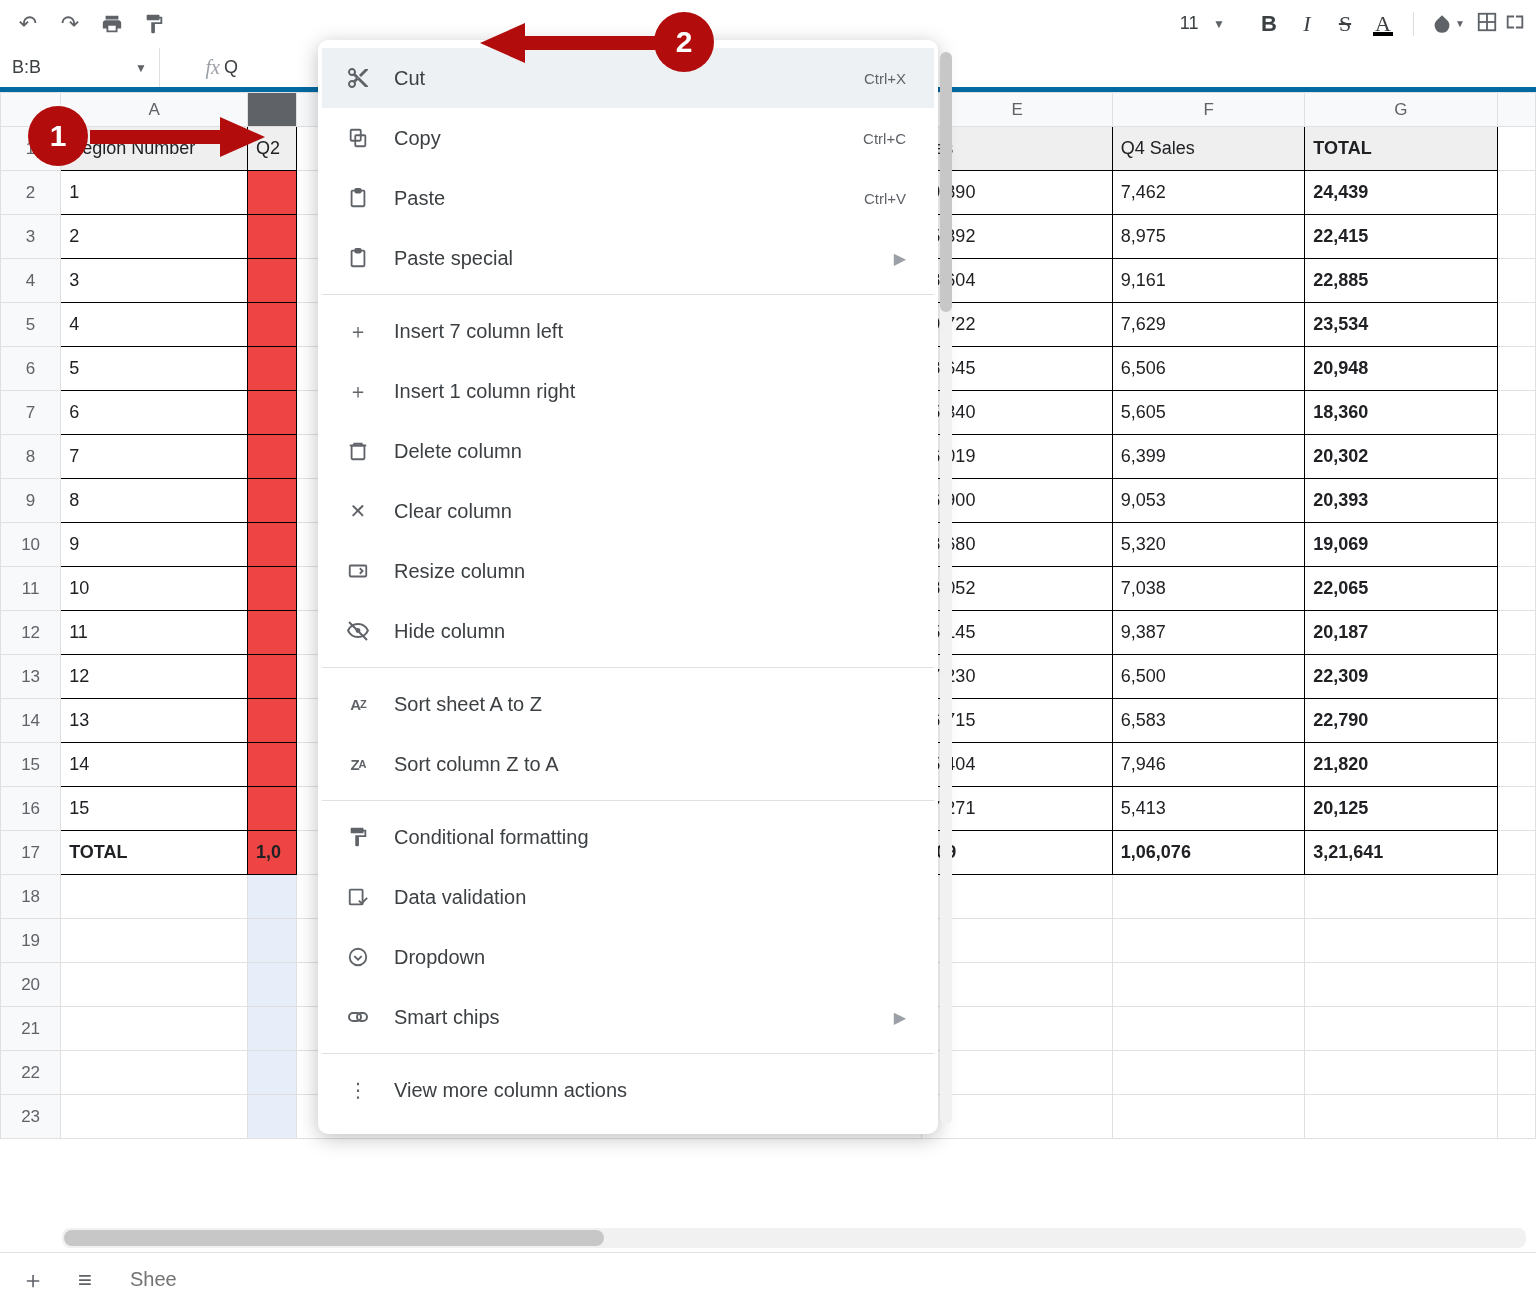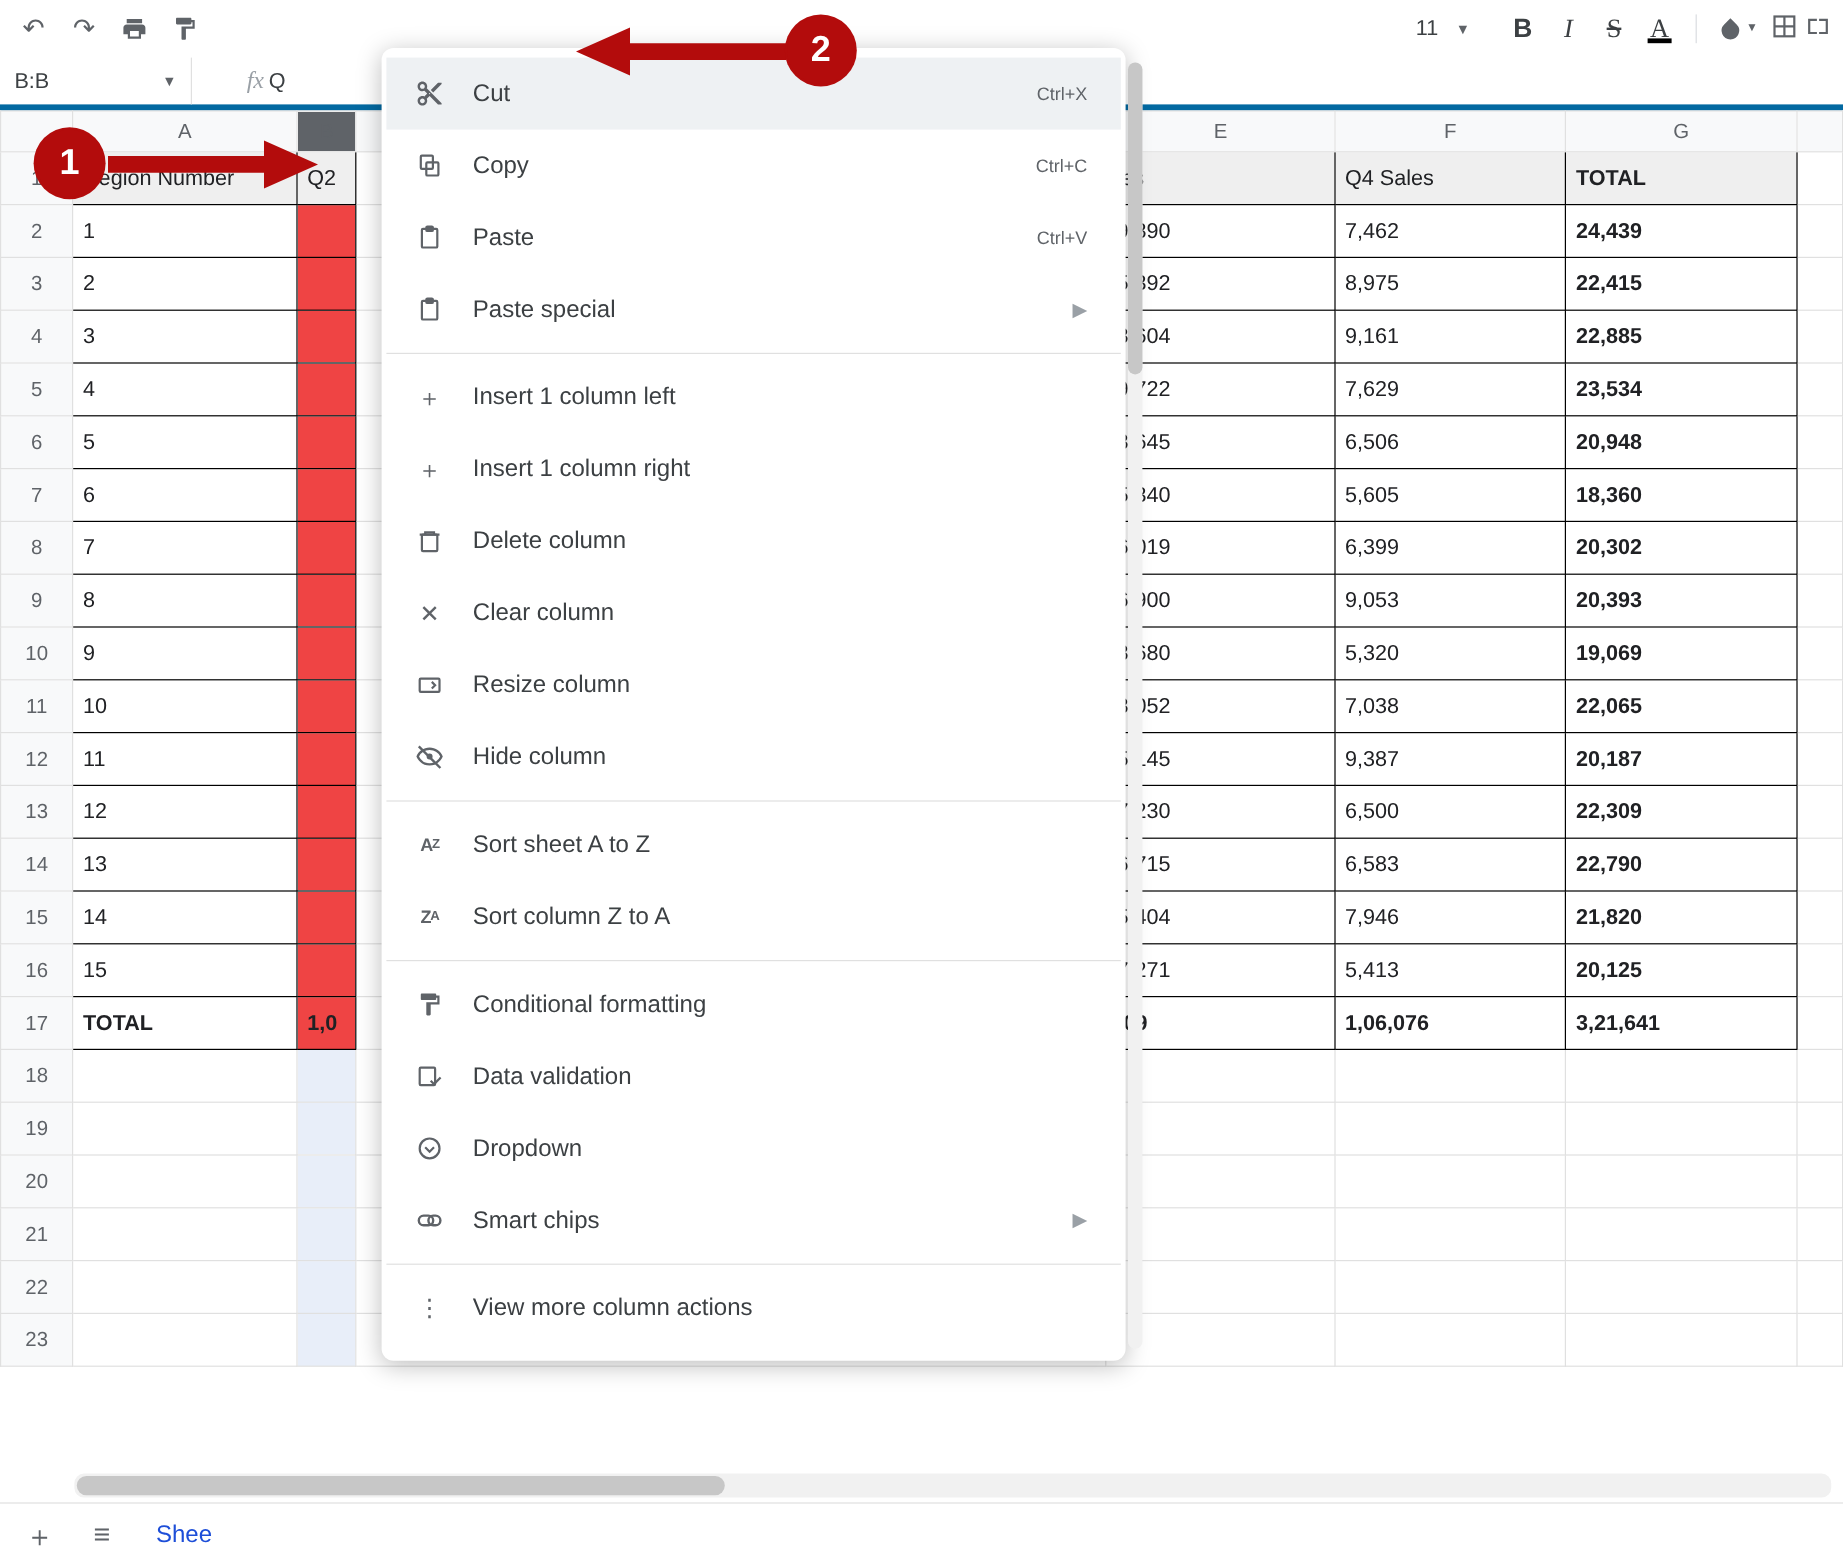--- a/index.html
+++ b/index.html
@@ -182,21 +182,21 @@
     position:absolute;
     bottom:0; left:0; right:0;
     height:54px;
     border-top:1px solid #e0e0e0;
     display:flex; align-items:center;
     padding:0 16px;
     gap:18px;
     background:#fff;
   }
   .tabs .tabbtn{ font-size:24px; color:#5f6368; width:34px; text-align:center;}
-  .tabs .sheet { font-size:20px; color:#1d4ed8; font-weight:500; padding:0 10px;}
+  .tabs .sheet { font-size:20px; color:#737373; font-weight:500; padding:0 10px;}
   
   .badge {
     position:absolute;
     width:56px; height:56px;
     border-radius:50%;
     background:#b30c0c;
     color:#fff;
     display:flex; align-items:center; justify-content:center;
     font-size:30px; font-weight:bold;
     z-index:80;
@@ -561,21 +561,21 @@
           <rect x="5" y="4" width="14" height="17" rx="1"></rect>
           <rect x="9" y="2" width="6" height="4" rx="1" fill="#5f6368"></rect>
         </svg>
     </span>
     <span>Paste special</span>
     <span class="sub">▶</span>
   </div>
   <div class="ctx-div"></div>
   <div class="ctx-item">
     <span class="cicon">＋</span>
-    <span>Insert 1 column left</span>
+    <span>Insert 7 column left</span>
   </div>
   <div class="ctx-item">
     <span class="cicon">＋</span>
     <span>Insert 1 column right</span>
   </div>
   <div class="ctx-item">
     <span class="cicon">
       <svg width="22" height="22" viewBox="0 0 24 24" fill="none" stroke="#5f6368" stroke-width="2">
           <path d="M3 6h18"></path>
           <path d="M8 6V4h8v2"></path>

